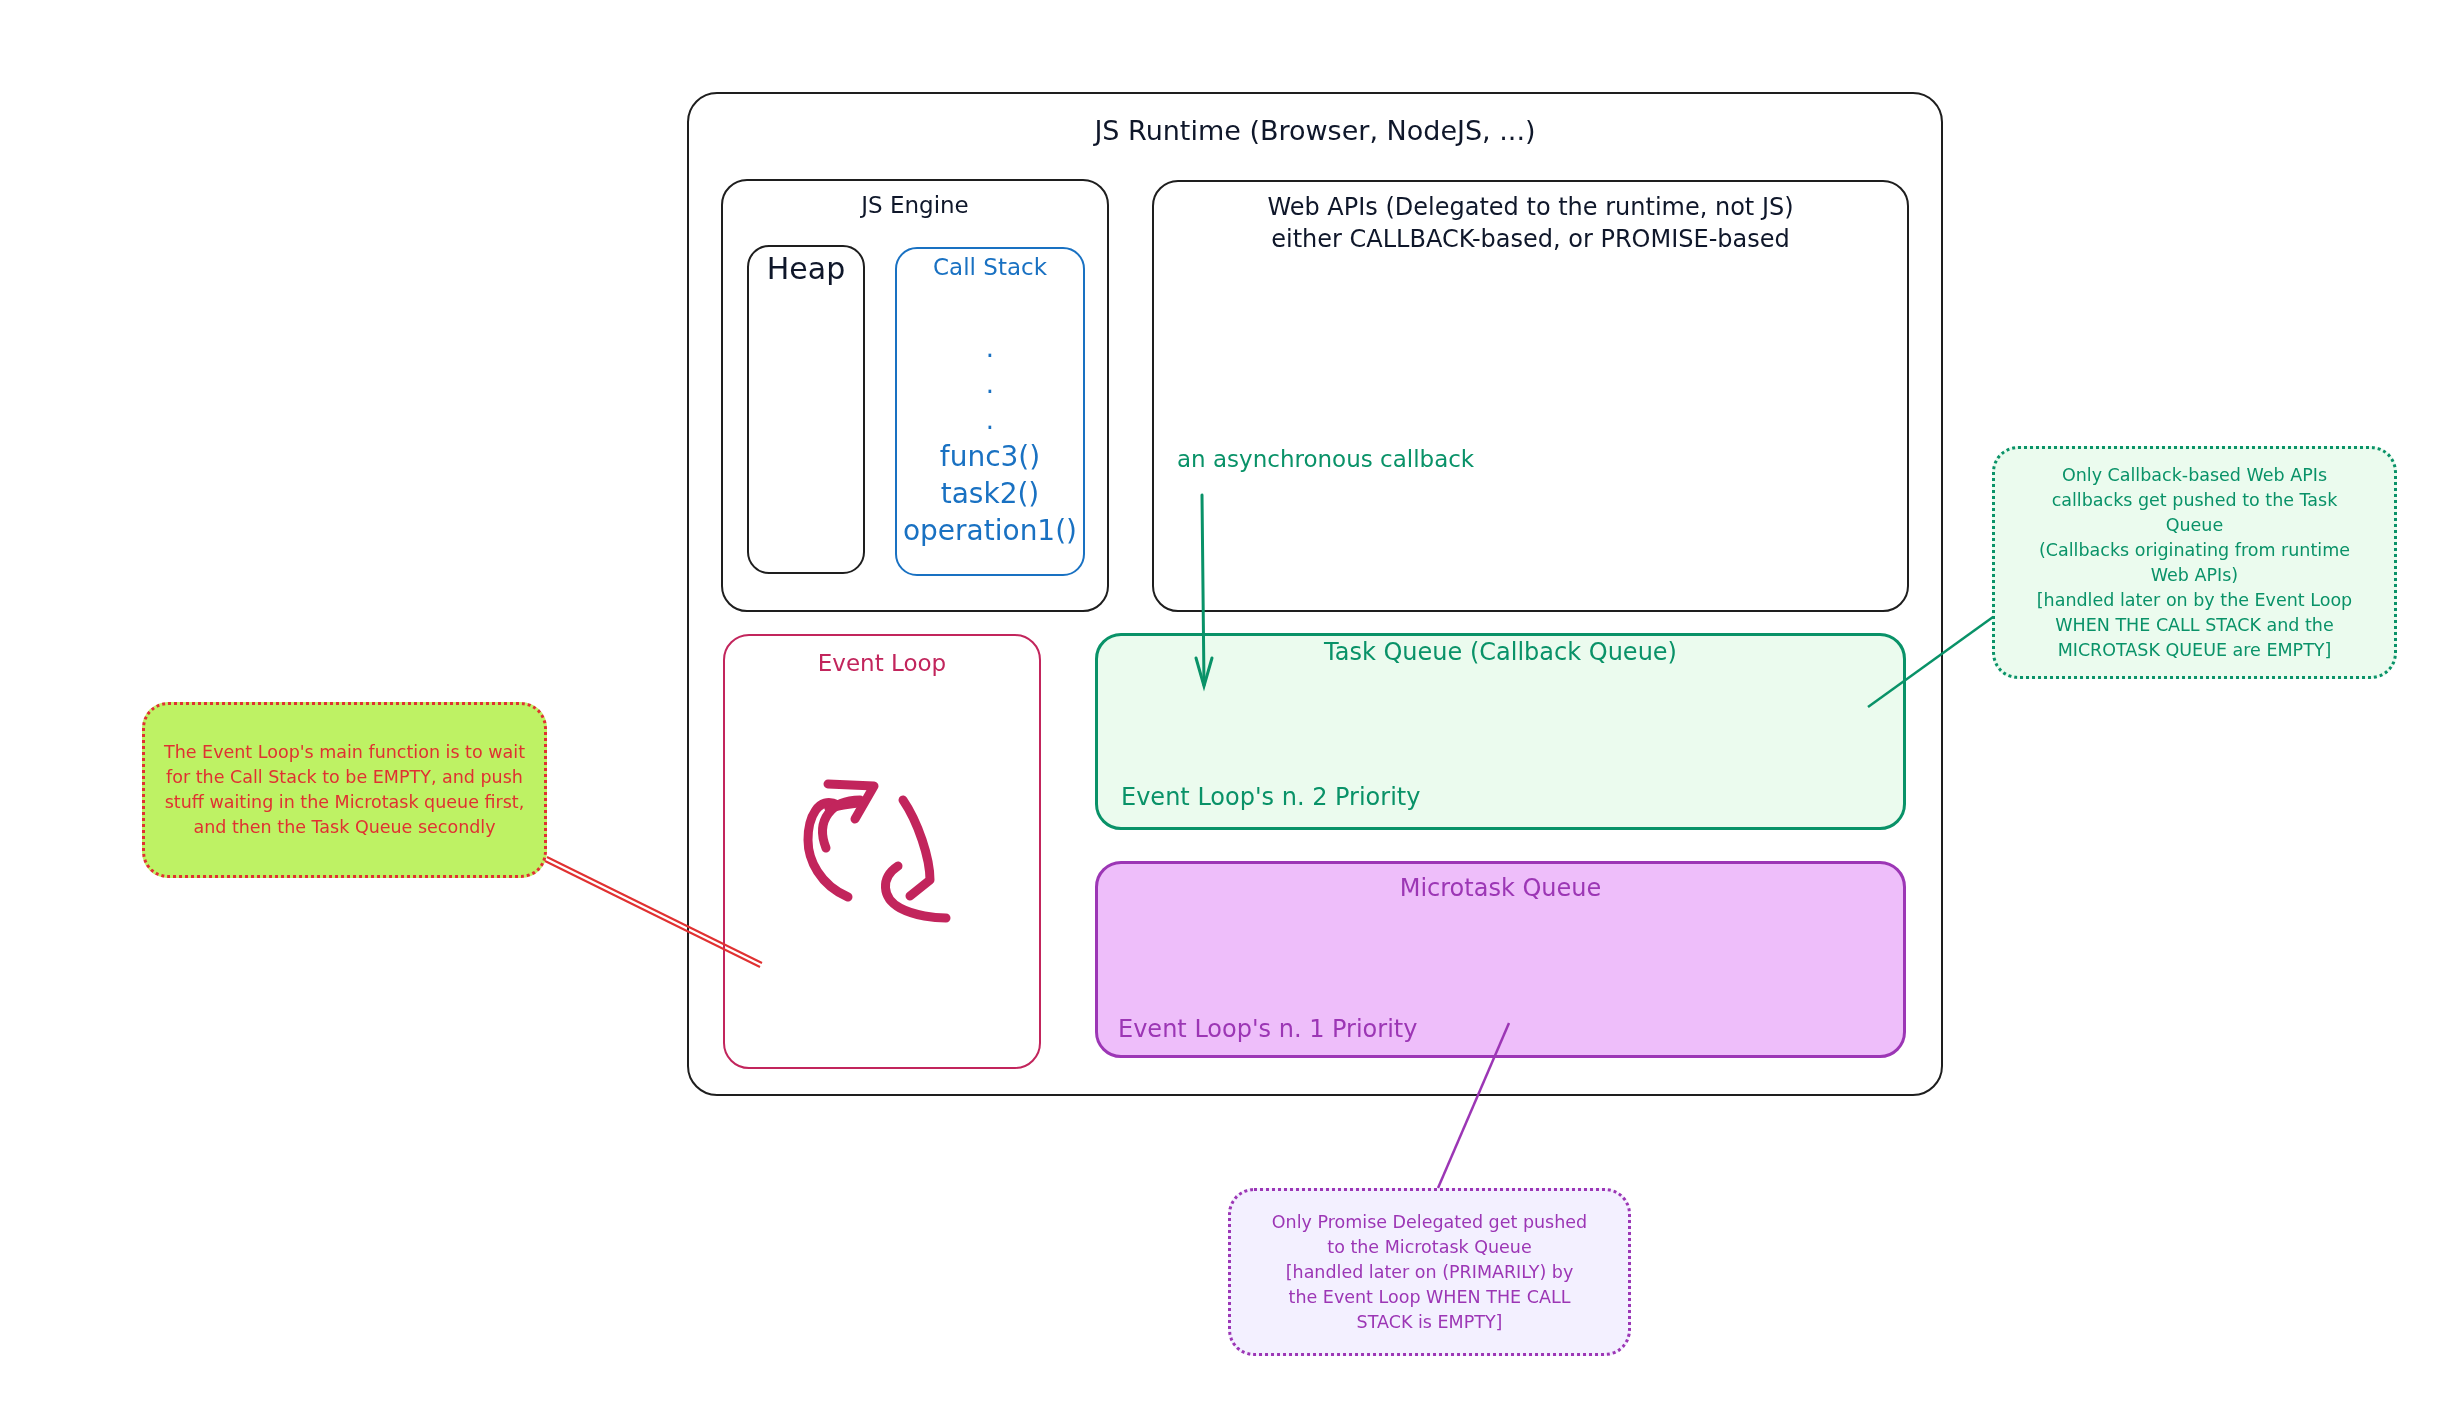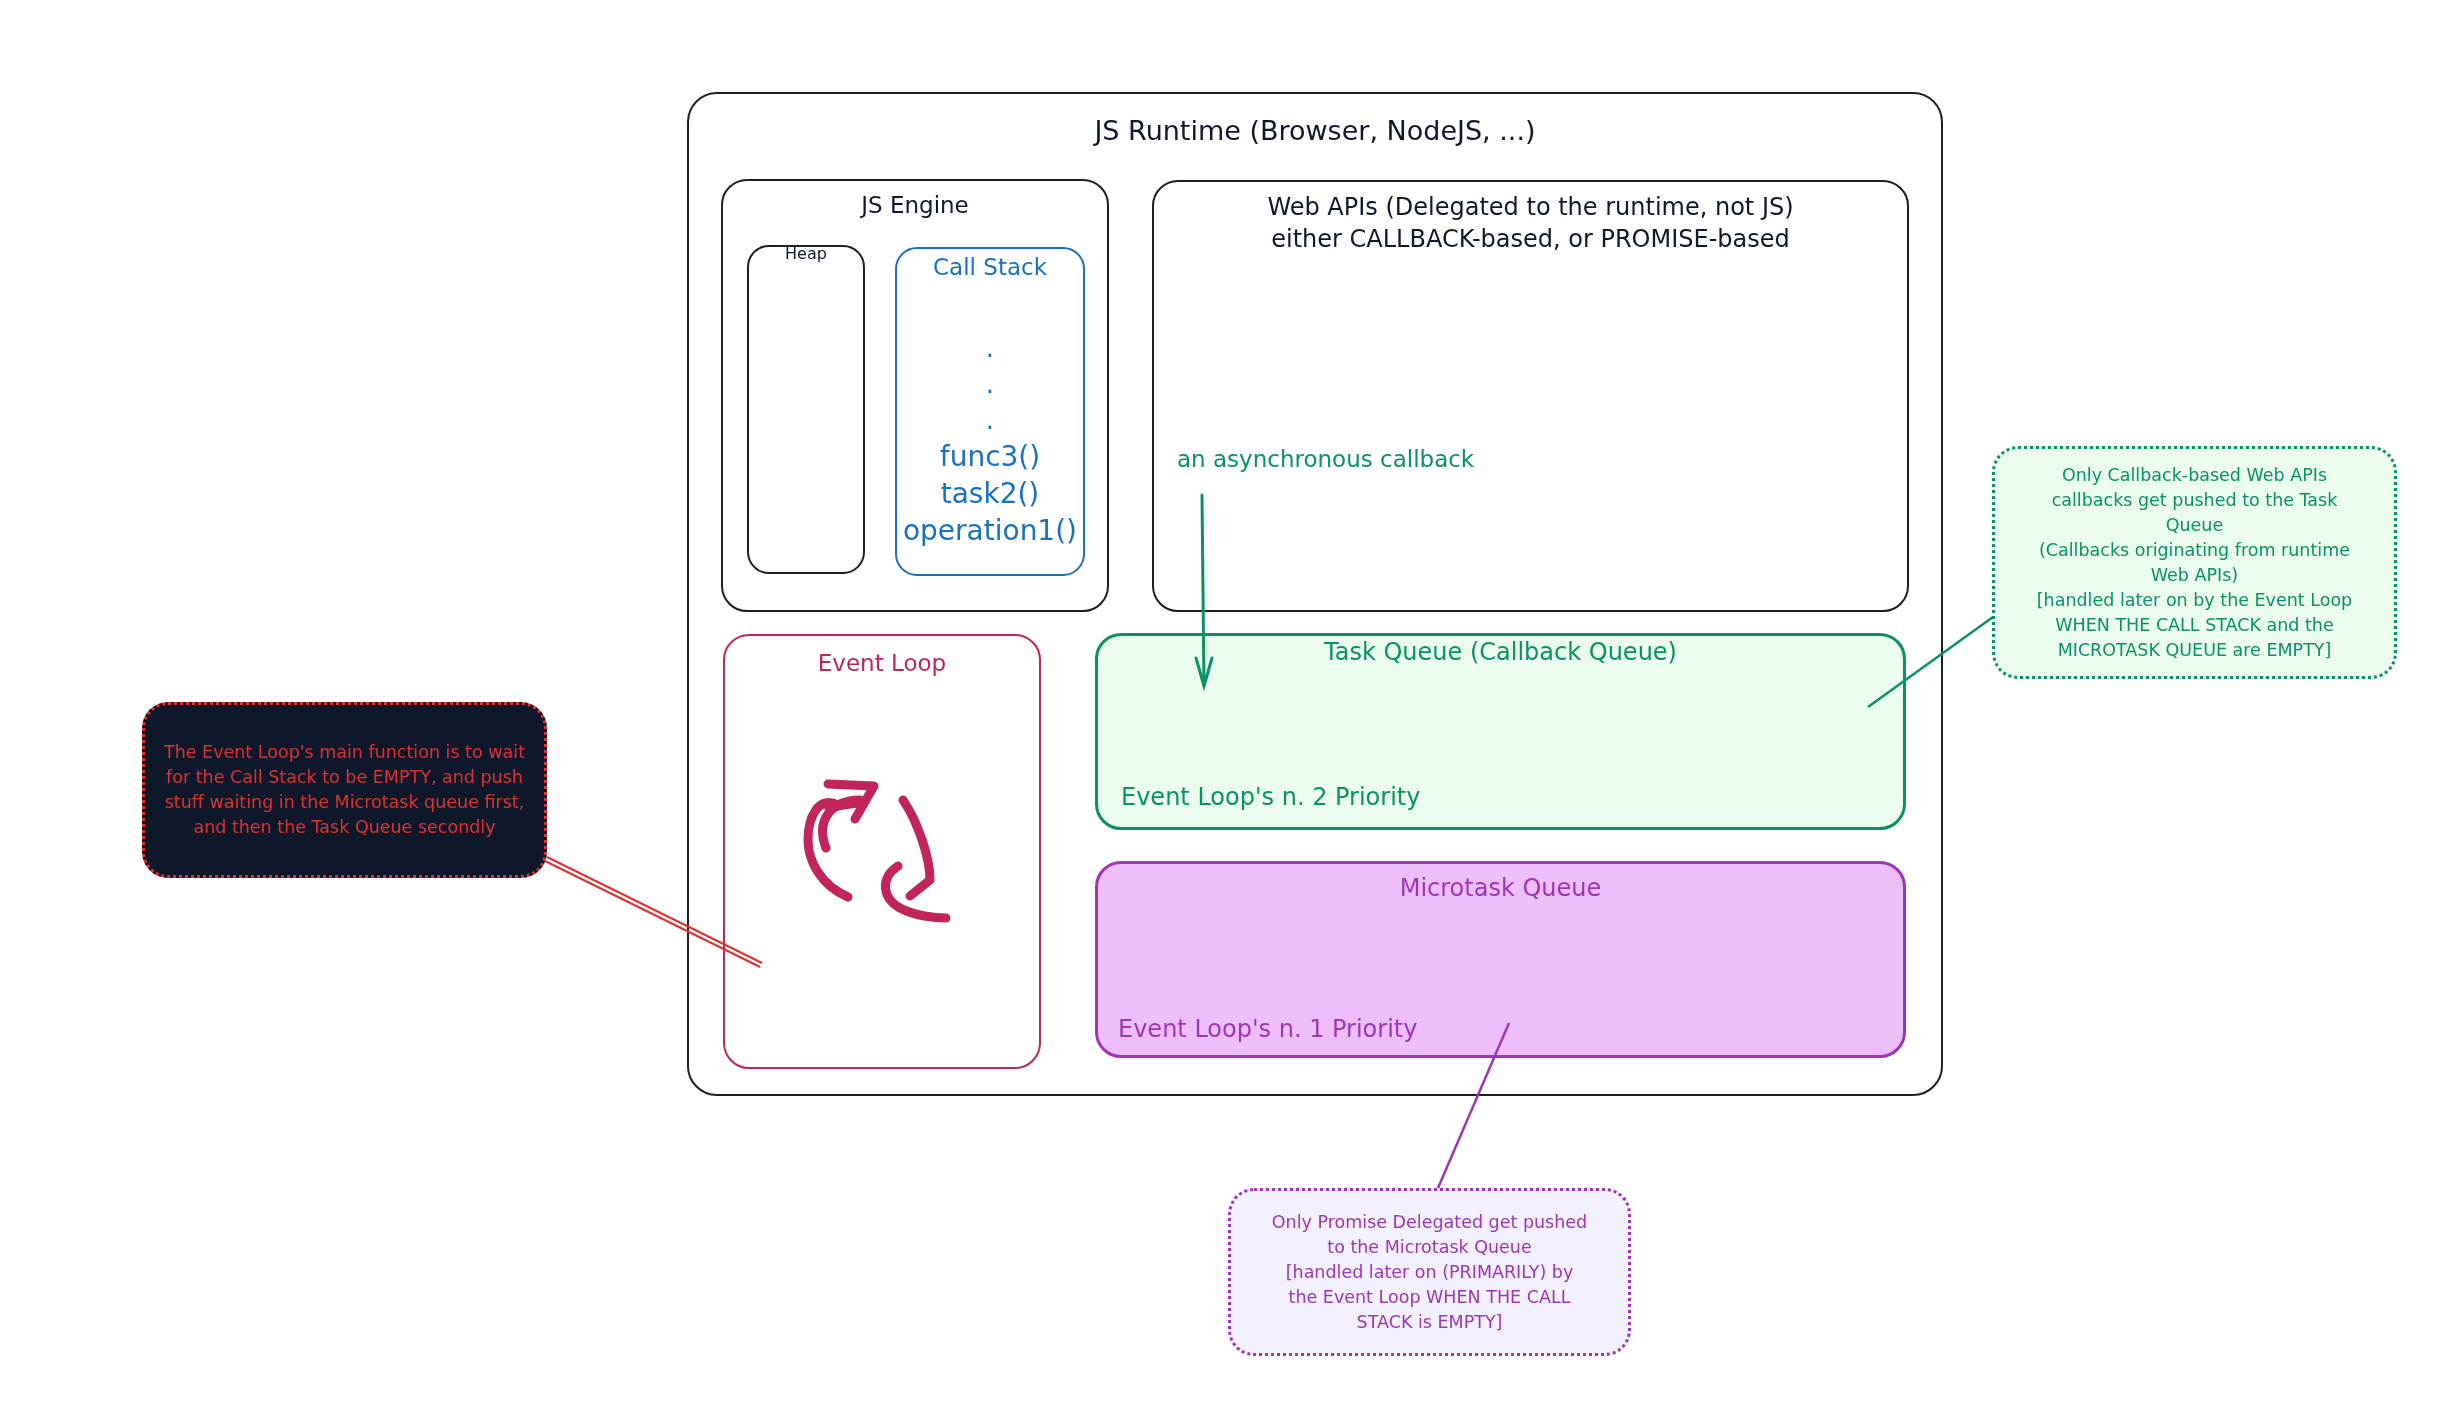--- a/index.html
+++ b/index.html
@@ -10,21 +10,21 @@
   .runtime { left:687px; top:92px; width:1256px; height:1004px; border:2.5px solid #1e1e1e; border-radius:30px; }
   .engine { left:721px; top:179px; width:388px; height:433px; border:2.5px solid #1e1e1e; }
   .heap { left:747px; top:245px; width:118px; height:329px; border:2.5px solid #1e1e1e; border-radius:22px; }
   .callstack { left:895px; top:247px; width:190px; height:329px; border:2.5px solid #1971c2; border-radius:22px; }
   .webapis { left:1152px; top:180px; width:757px; height:432px; border:2.5px solid #1e1e1e; }
   .eventloop { left:723px; top:634px; width:318px; height:435px; border:2.5px solid #c2255c; }
   .taskq { left:1095px; top:633px; width:811px; height:197px; border:3px solid #099268; background:#ebfbee; }
   .microq { left:1095px; top:861px; width:811px; height:197px; border:3px solid #9c36b5; background:#eebefa; }
   .note { position:absolute; box-sizing:border-box; border-radius:26px; border:3px dotted; display:flex;
           align-items:center; justify-content:center; text-align:center; font-size:17.5px; line-height:25px; padding:8px 8px; }
-  .note-red { left:142px; top:702px; width:405px; height:176px; background:#0f172a; border-color:#e03131; color:#e03131; }
+  .note-red { left:142px; top:702px; width:405px; height:176px; background:#bef264; border-color:#e03131; color:#e03131; }
   .note-green { left:1992px; top:446px; width:405px; height:233px; background:#ebfbee; border-color:#099268; color:#099268; }
   .note-purple { left:1228px; top:1188px; width:403px; height:168px; background:#f3f0ff; border-color:#9c36b5; color:#9c36b5; }
   .t-black { color:#0f172a; }
   .t-blue { color:#1971c2; }
   .t-red { color:#c2255c; }
   .t-green { color:#099268; }
   .t-purple { color:#9c36b5; }
   svg.overlay { position:absolute; left:0; top:0; width:2463px; height:1426px; pointer-events:none; }
   .stack-items { position:absolute; left:895px; top:330px; width:190px; text-align:center; color:#1971c2; font-size:28px; line-height:37px; }
   .dot { display:block; font-size:26px; line-height:36px; }
@@ -32,21 +32,21 @@
 </head>
 <body>
 
 <div class="box runtime"></div>
 <div class="label t-black" style="left:687px; width:1256px; top:115px; font-size:27px;">JS Runtime (Browser, NodeJS, ...)</div>
 
 <div class="box engine"></div>
 <div class="label t-black" style="left:721px; width:388px; top:192px; font-size:23px;">JS Engine</div>
 
 <div class="box heap"></div>
-<div class="label t-black" style="left:747px; width:118px; top:244px; font-size:16px;">Heap</div>
+<div class="label t-black" style="left:747px; width:118px; top:251px; font-size:30px;">Heap</div>
 
 <div class="box callstack"></div>
 <div class="label t-blue" style="left:895px; width:190px; top:254px; font-size:23px;">Call Stack</div>
 <div class="stack-items">
   <span class="dot">.</span>
   <span class="dot">.</span>
   <span class="dot">.</span>
   <div>func3()</div>
   <div>task2()</div>
   <div>operation1()</div>

